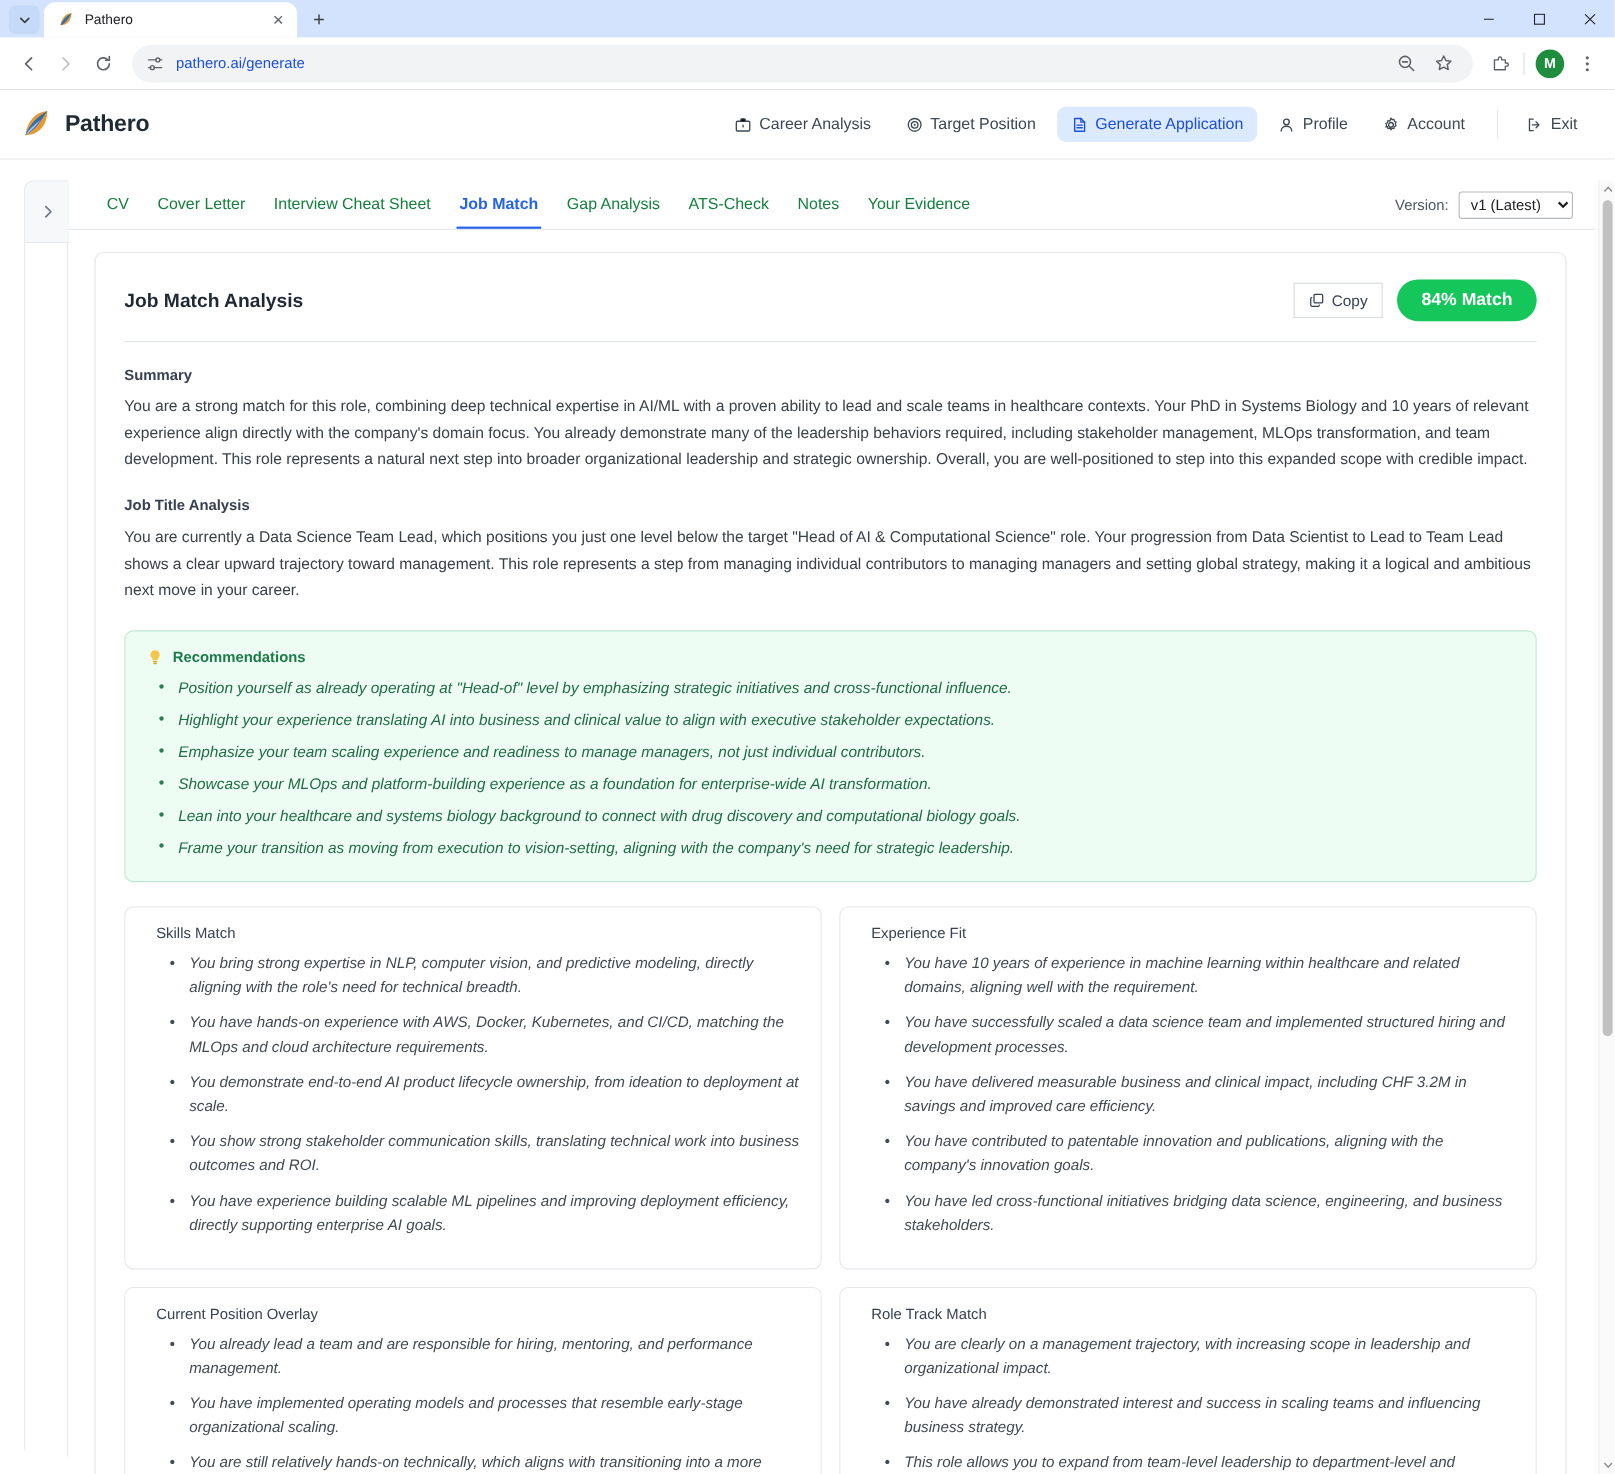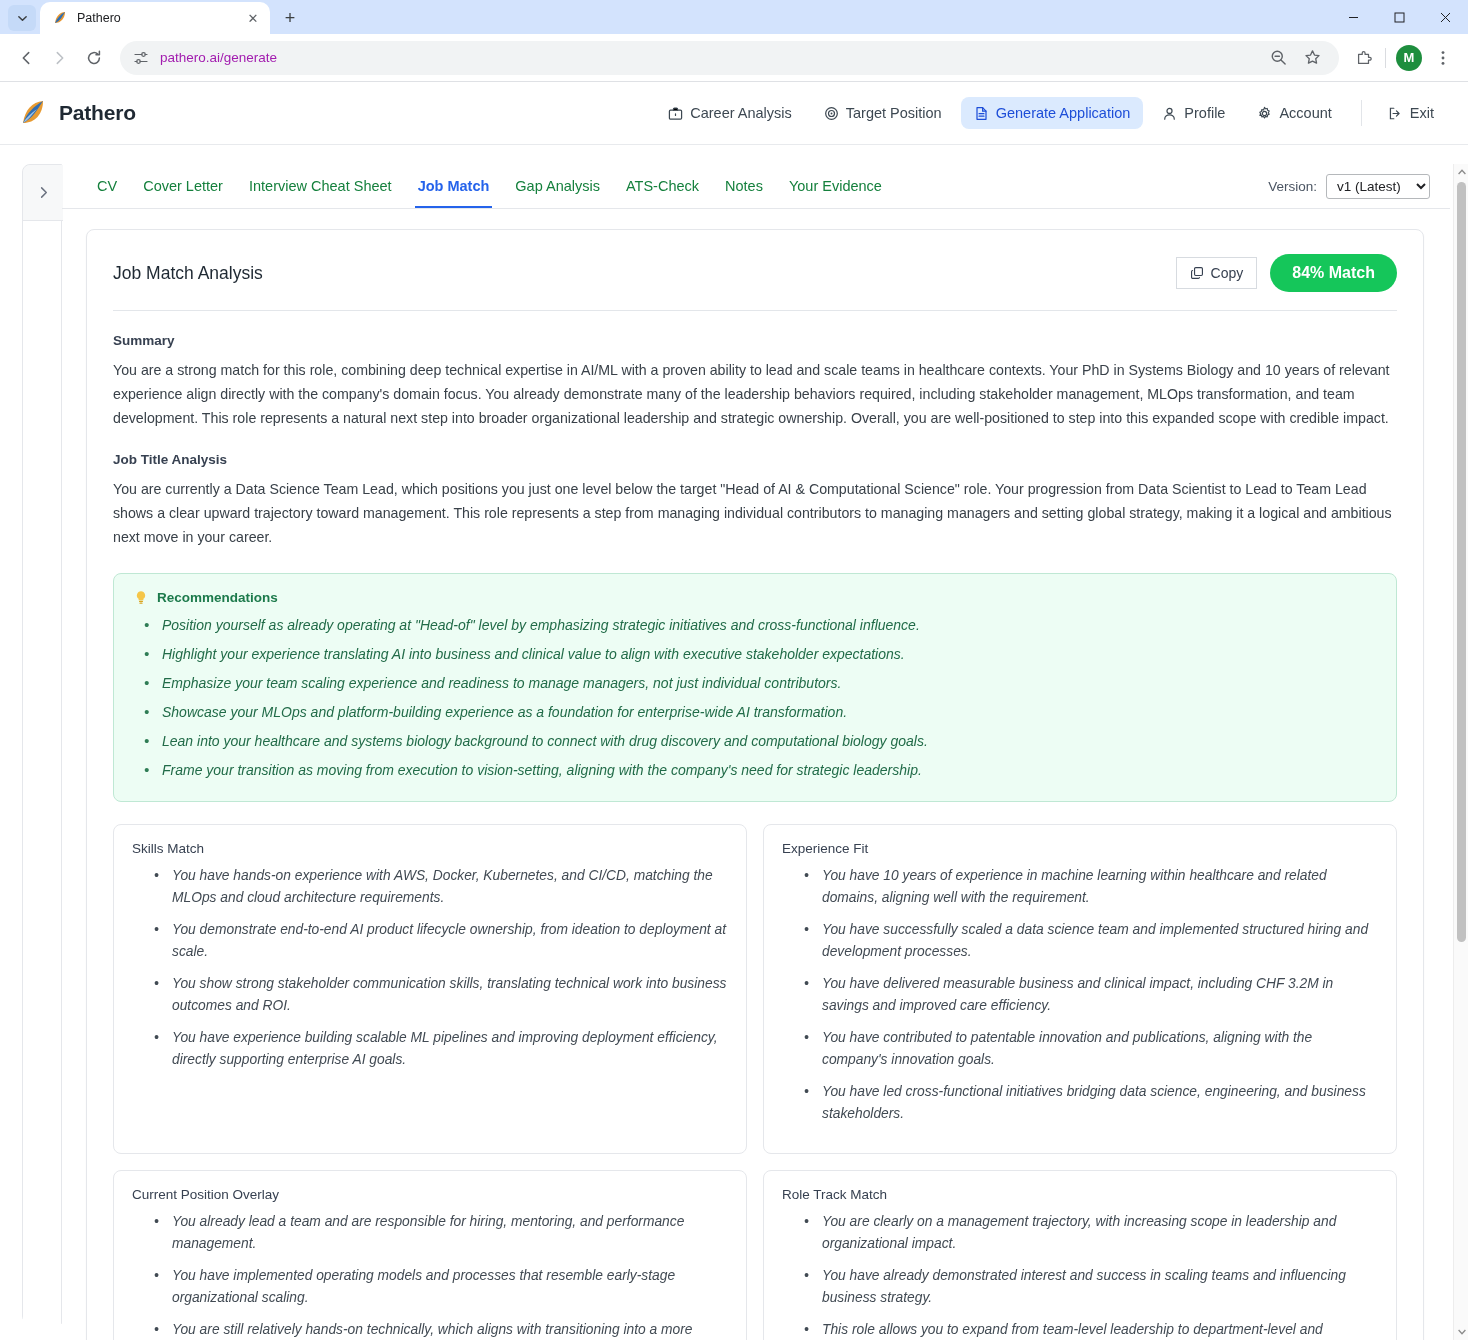--- a/index.html
+++ b/index.html
@@ -86,21 +86,21 @@
     flex: 1;
     height: 34px;
     background: #f1f3f4;
     border-radius: 17px;
     display: flex; align-items: center;
     padding: 0 12px;
     margin: 0 8px;
     gap: 10px;
   }
   .omnibox-url {
-    font-size: 13.5px; color: #a21caf;
+    font-size: 13.5px; color: #1d4ed8;
     font-family: "Liberation Sans", sans-serif;
   }
   .omni-right { display: flex; align-items: center; gap: 4px; margin-left: auto; }
   .tb-icon {
     width: 30px; height: 30px;
     display: flex; align-items: center; justify-content: center;
     color: #5f6368; border-radius: 50%;
   }
   .profile-avatar {
     width: 26px; height: 26px; border-radius: 50%;
@@ -221,21 +221,21 @@
     border-radius: 8px;
     background: #fff;
     padding: 24px 26px 26px;
     box-shadow: 0 1px 2px rgba(16,24,40,0.04);
   }
   .panel-head {
     display: flex; align-items: center;
     padding-bottom: 18px;
     border-bottom: 1px solid #e3e6ea;
   }
-  .panel-title { font-size: 17.5px; font-weight: normal; color: #1f2933; }
+  .panel-title { font-size: 17.5px; font-weight: bold; color: #1f2933; }
   .panel-actions { margin-left: auto; display: flex; align-items: center; gap: 13px; }
   .copy-btn {
     display: flex; align-items: center; gap: 7px;
     border: 1px solid #d7dbe0;
     border-radius: 0;
     padding: 7px 13px;
     font-size: 14px; color: #374151;
     background: #fff;
   }
   .match-pill {
@@ -294,20 +294,21 @@
   }
   .subcard {
     border: 1px solid #e5e7eb;
     border-radius: 8px;
     padding: 16px 18px 18px;
     background: #fff;
   }
   .subcard h4 {
     font-size: 13.5px; font-weight: normal; color: #374151;
     margin-bottom: 9px;
+    margin-left: 10px;
   }
   .subcard ul { list-style: none; }
   .subcard li {
     position: relative;
     padding-left: 40px;
     font-size: 13.8px;
     font-style: italic;
     color: #414a53;
     line-height: 22px;
     margin-bottom: 10px;
@@ -582,20 +583,21 @@
             <li>Showcase your MLOps and platform-building experience as a foundation for enterprise-wide AI transformation.</li>
             <li>Lean into your healthcare and systems biology background to connect with drug discovery and computational biology goals.</li>
             <li>Frame your transition as moving from execution to vision-setting, aligning with the company's need for strategic leadership.</li>
           </ul>
         </div>
 
         <div class="grid">
           <div class="subcard">
             <h4>Skills Match</h4>
             <ul>
+              <li>You bring strong expertise in NLP, computer vision, and predictive modeling, directly aligning with the role's need for technical breadth.</li>
               <li>You have hands-on experience with AWS, Docker, Kubernetes, and CI/CD, matching the MLOps and cloud architecture requirements.</li>
               <li>You demonstrate end-to-end AI product lifecycle ownership, from ideation to deployment at scale.</li>
               <li>You show strong stakeholder communication skills, translating technical work into business outcomes and ROI.</li>
               <li>You have experience building scalable ML pipelines and improving deployment efficiency, directly supporting enterprise AI goals.</li>
             </ul>
           </div>
           <div class="subcard">
             <h4>Experience Fit</h4>
             <ul>
               <li>You have 10 years of experience in machine learning within healthcare and related domains, aligning well with the requirement.</li>

